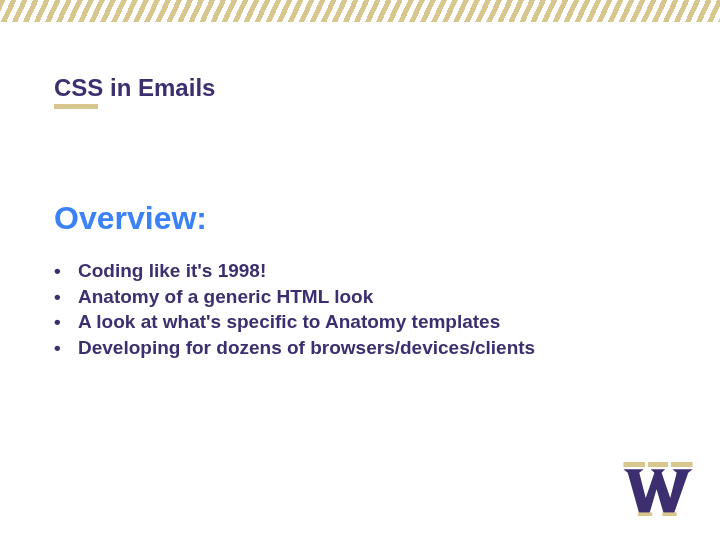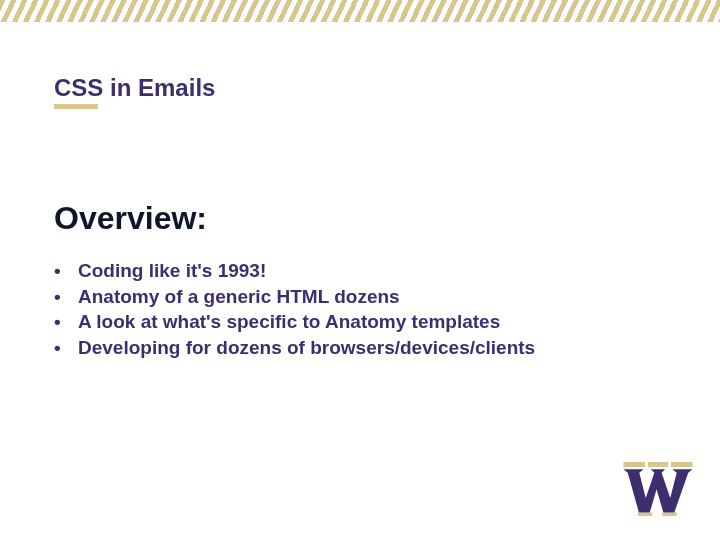--- a/index.html
+++ b/index.html
@@ -37,21 +37,21 @@
     top: 104px;
     width: 44px;
     height: 5px;
     background: #d7c78e;
   }
   
   .overview-heading {
     position: absolute;
     left: 54px;
     top: 200px;
-    color: #0f172a;
+    color: #3b82f6;
     font-size: 32px;
     font-weight: 700;
   }
   
   .bullets {
     position: absolute;
     left: 54px;
     top: 258px;
     color: #3d2e6f;
     font-size: 19px;
@@ -84,25 +84,25 @@
   <div class="slash-band"></div>
 
   <div class="slide-title">CSS in Emails</div>
   <div class="title-underline"></div>
 
   <div class="overview-heading">Overview:</div>
 
   <div class="bullets">
     <div class="bullet-row">
       <span class="dot">•</span>
-      <span>Coding like it's 1993!</span>
+      <span>Coding like it's 1998!</span>
     </div>
     <div class="bullet-row">
       <span class="dot">•</span>
-      <span>Anatomy of a generic HTML dozens</span>
+      <span>Anatomy of a generic HTML look</span>
     </div>
     <div class="bullet-row">
       <span class="dot">•</span>
       <span>A look at what's specific to Anatomy templates</span>
     </div>
     <div class="bullet-row">
       <span class="dot">•</span>
       <span>Developing for dozens of browsers/devices/clients</span>
     </div>
   </div>

